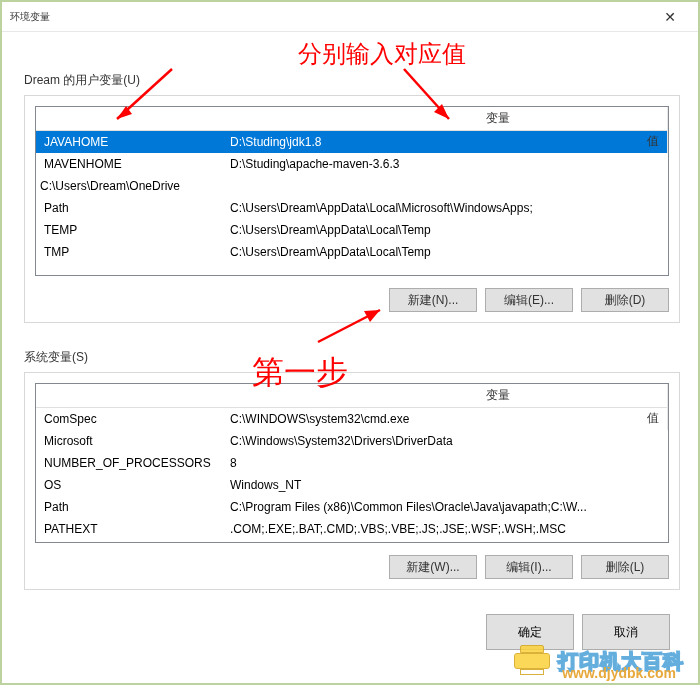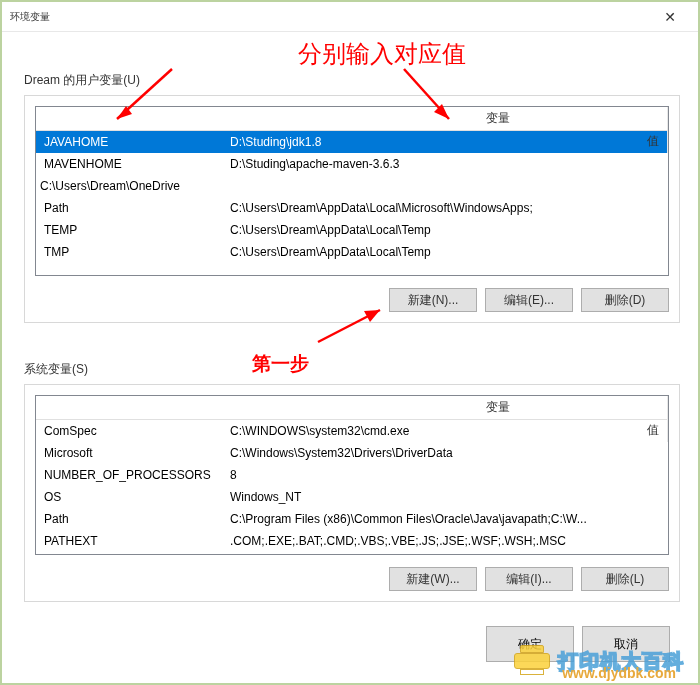--- a/index.html
+++ b/index.html
@@ -89,29 +89,28 @@
       width: 88px;
       height: 24px;
       background: #e1e1e1;
       border: 1px solid #adadad;
       font-size: 12px;
       color: #333;
       cursor: pointer;
       font-family: inherit;
     }
     .annotation-mid {
-      font-size: 19px;
+      font-size: 32px;
       color: #ff0000;
       position: absolute;
       left: 250px;
       top: 349px;
       z-index: 5;
-      font-weight: bold;
-    }
-    .sys-section { margin-top: 38px; }
+    }
+    .sys-section { margin-top: 26px; }
     .table-container.sys { height: 160px; }
     .bottom-row {
       display: flex;
       justify-content: flex-end;
       gap: 8px;
       padding: 6px 28px 0 0;
     }
     .btn-main {
       width: 88px;
       height: 36px;

